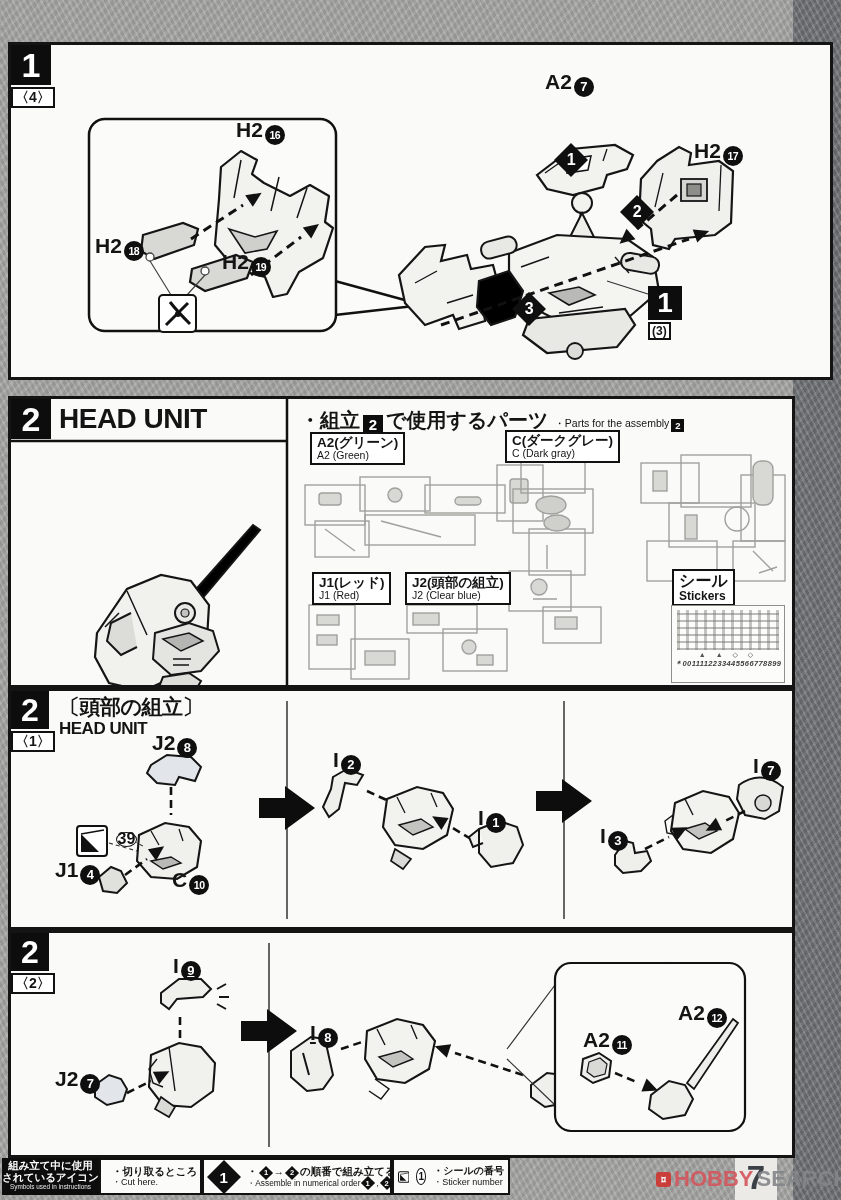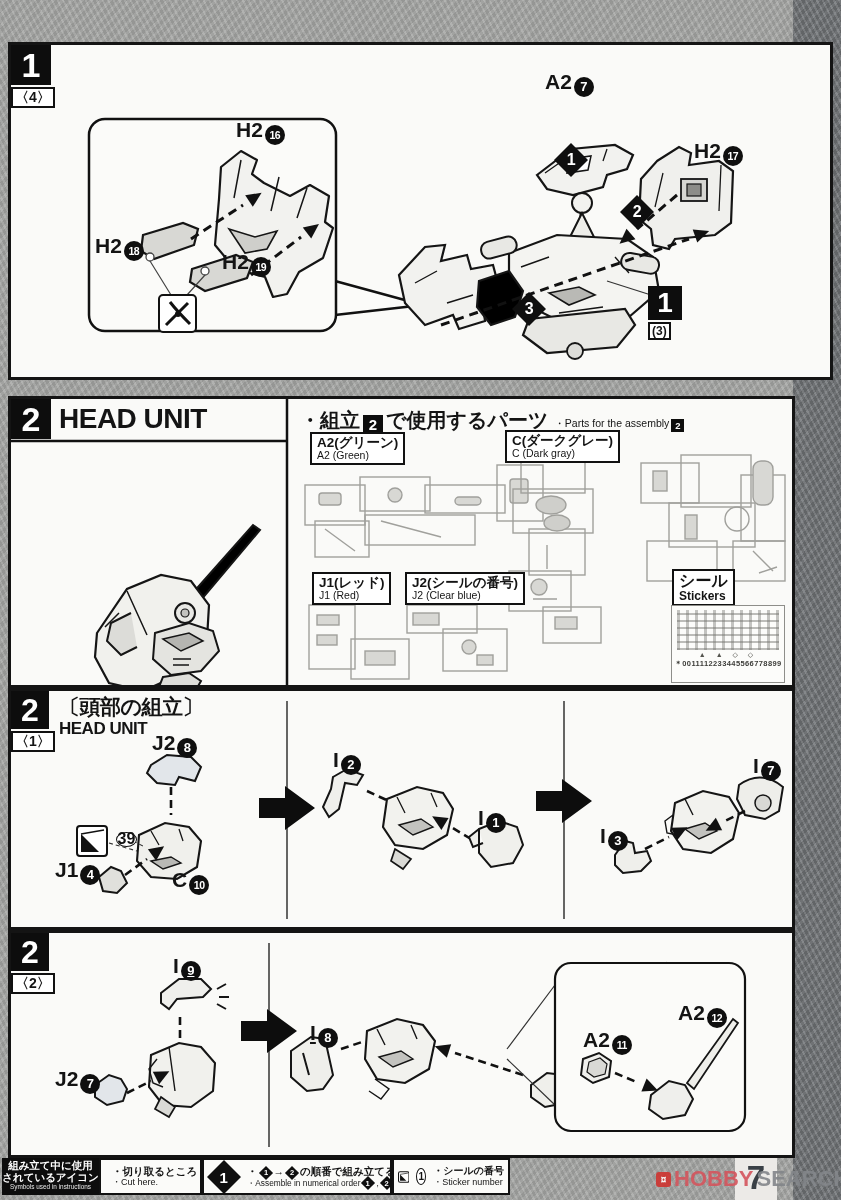--- a/index.html
+++ b/index.html
@@ -48,21 +48,21 @@
   .parts-header .jp{font-size:20px;font-weight:bold;text-align:center;}
   .parts-header .en{font-size:10.5px;margin-left:6px;}
   .sticker-sheet{position:absolute;left:660px;top:206px;width:114px;height:78px;z-index:3;
     background:#fcfcfa;border:1.5px solid #8e8e8a;box-sizing:border-box;overflow:hidden;}
   .sticker-rows{height:40px;margin:4px 5px 1px 5px;
     background:
       repeating-linear-gradient(0deg, rgba(110,110,105,.45) 0 2px, transparent 2px 7px),
       repeating-linear-gradient(90deg, rgba(110,110,105,.40) 0 3px, transparent 3px 9px);}
   .sticker-sym{font-size:7px;line-height:8px;text-align:center;color:#55554f;letter-spacing:4px;}
   .sticker-num{font-size:7.5px;line-height:9px;font-weight:bold;text-align:center;
-    color:#3c3c38;letter-spacing:.4px;white-space:nowrap;}
+    color:#3c3c38;letter-spacing:.4px;white-space:nowrap;font-style:italic;}
   #footer{position:absolute;left:0;top:1158px;width:841px;height:42px;z-index:2;}
   .legendbox{position:absolute;left:2px;top:0;width:97px;height:37px;background:#0d0d0d;
     color:#fff;text-align:center;padding-top:2px;box-sizing:border-box;}
   .legendbox .jp{font-size:10.5px;font-weight:bold;line-height:11.5px;display:block;}
   .legendbox .en{font-size:6.4px;display:block;line-height:8px;color:#e8e8e8;}
   .fbox{position:absolute;top:0;height:37px;background:#fbfbf9;border:2px solid #111;
     box-sizing:border-box;display:flex;align-items:center;gap:7px;padding:0 4px;}
   .fbox .txt .l1{font-size:10.5px;font-weight:bold;line-height:12px;white-space:nowrap;}
   .fbox .txt .l2{font-size:9px;line-height:11px;white-space:nowrap;}
   .dia-f{position:relative;width:24px;height:24px;background:#0f0f0f;transform:rotate(45deg);
@@ -269,21 +269,21 @@
       </div>
     <div class="rlabel" style="left:494px;top:31px;">
         <span class="jp">C(ダークグレー)</span>
         <span class="en">C (Dark gray)</span>
       </div>
     <div class="rlabel" style="left:301px;top:173px;">
         <span class="jp">J1(レッド)</span>
         <span class="en">J1 (Red)</span>
       </div>
     <div class="rlabel" style="left:394px;top:173px;">
-        <span class="jp">J2(シールの番号)</span>
+        <span class="jp">J2(頭部の組立)</span>
         <span class="en">J2 (Clear blue)</span>
       </div>
     <div class="rlabel" style="left:661px;top:170px;">
         <span class="jp" style="font-size:16px">シール</span>
         <span class="en" style="font-size:12px;font-weight:bold">Stickers</span>
       </div>
     <div class="sticker-sheet">
       <div class="sticker-rows"></div>
       <div class="sticker-sym">▲ ▲ ◇ ◇</div>
       <div class="sticker-num">＊0011112233445566778899</div>

